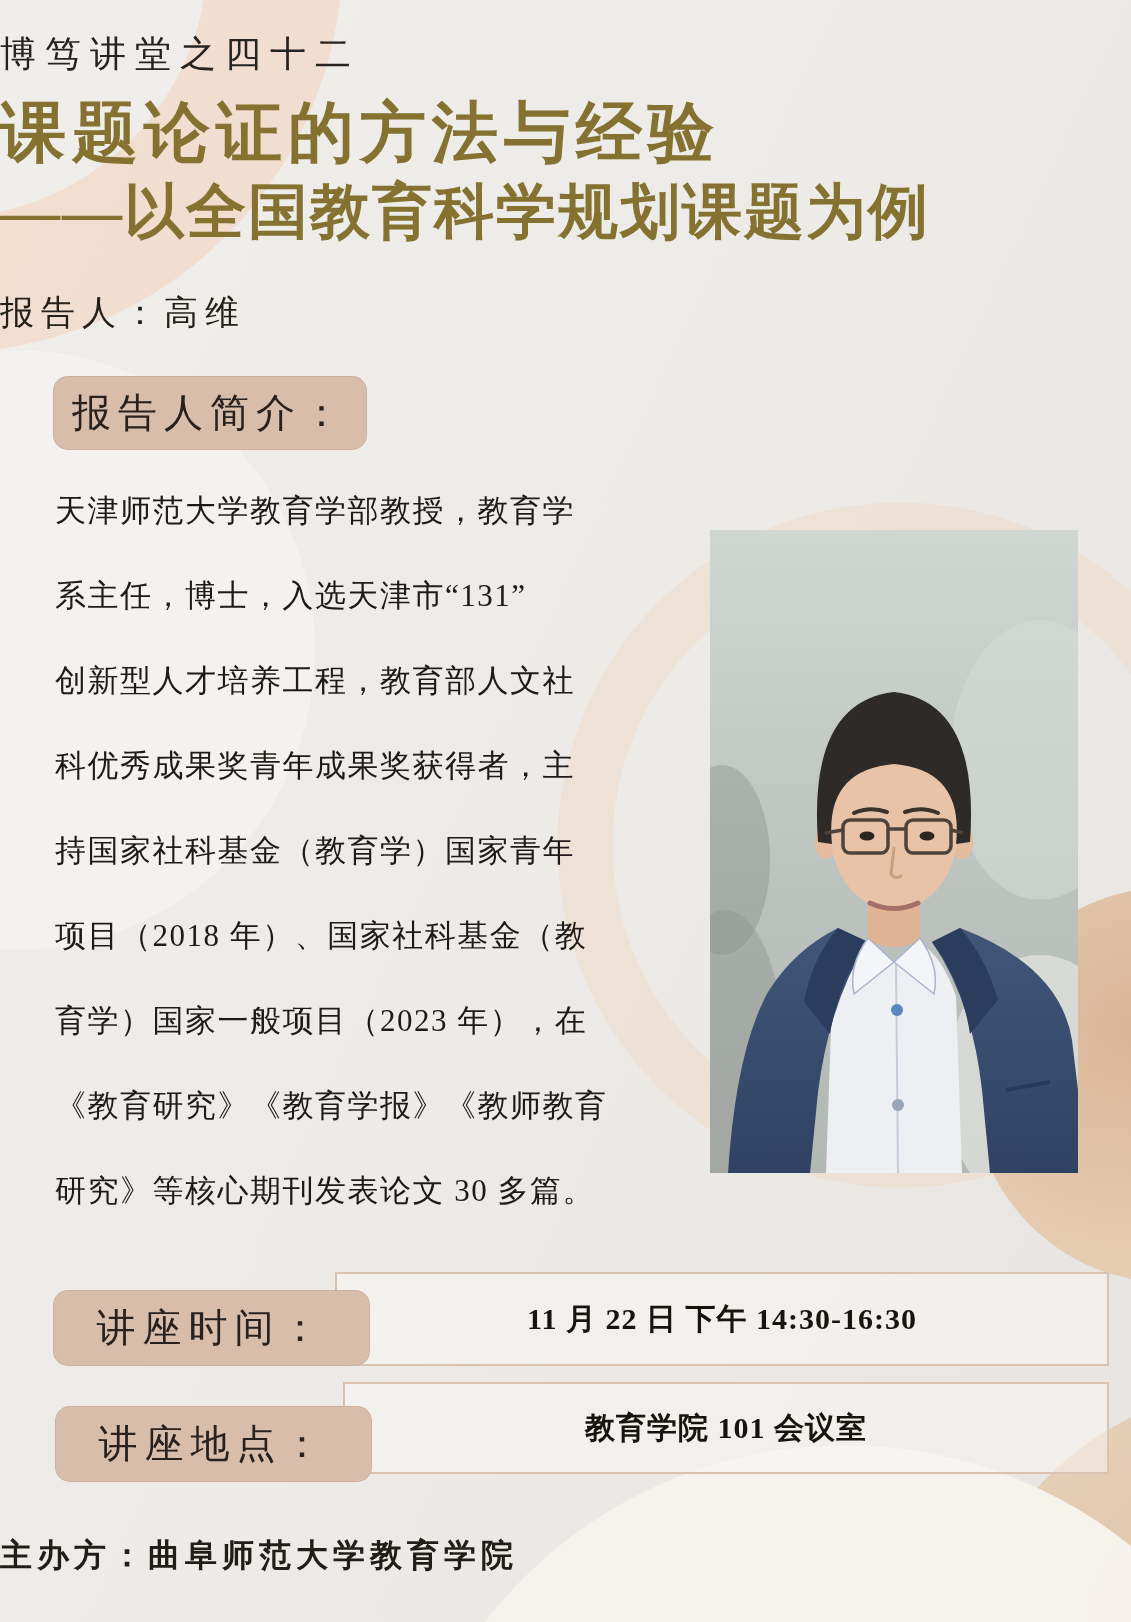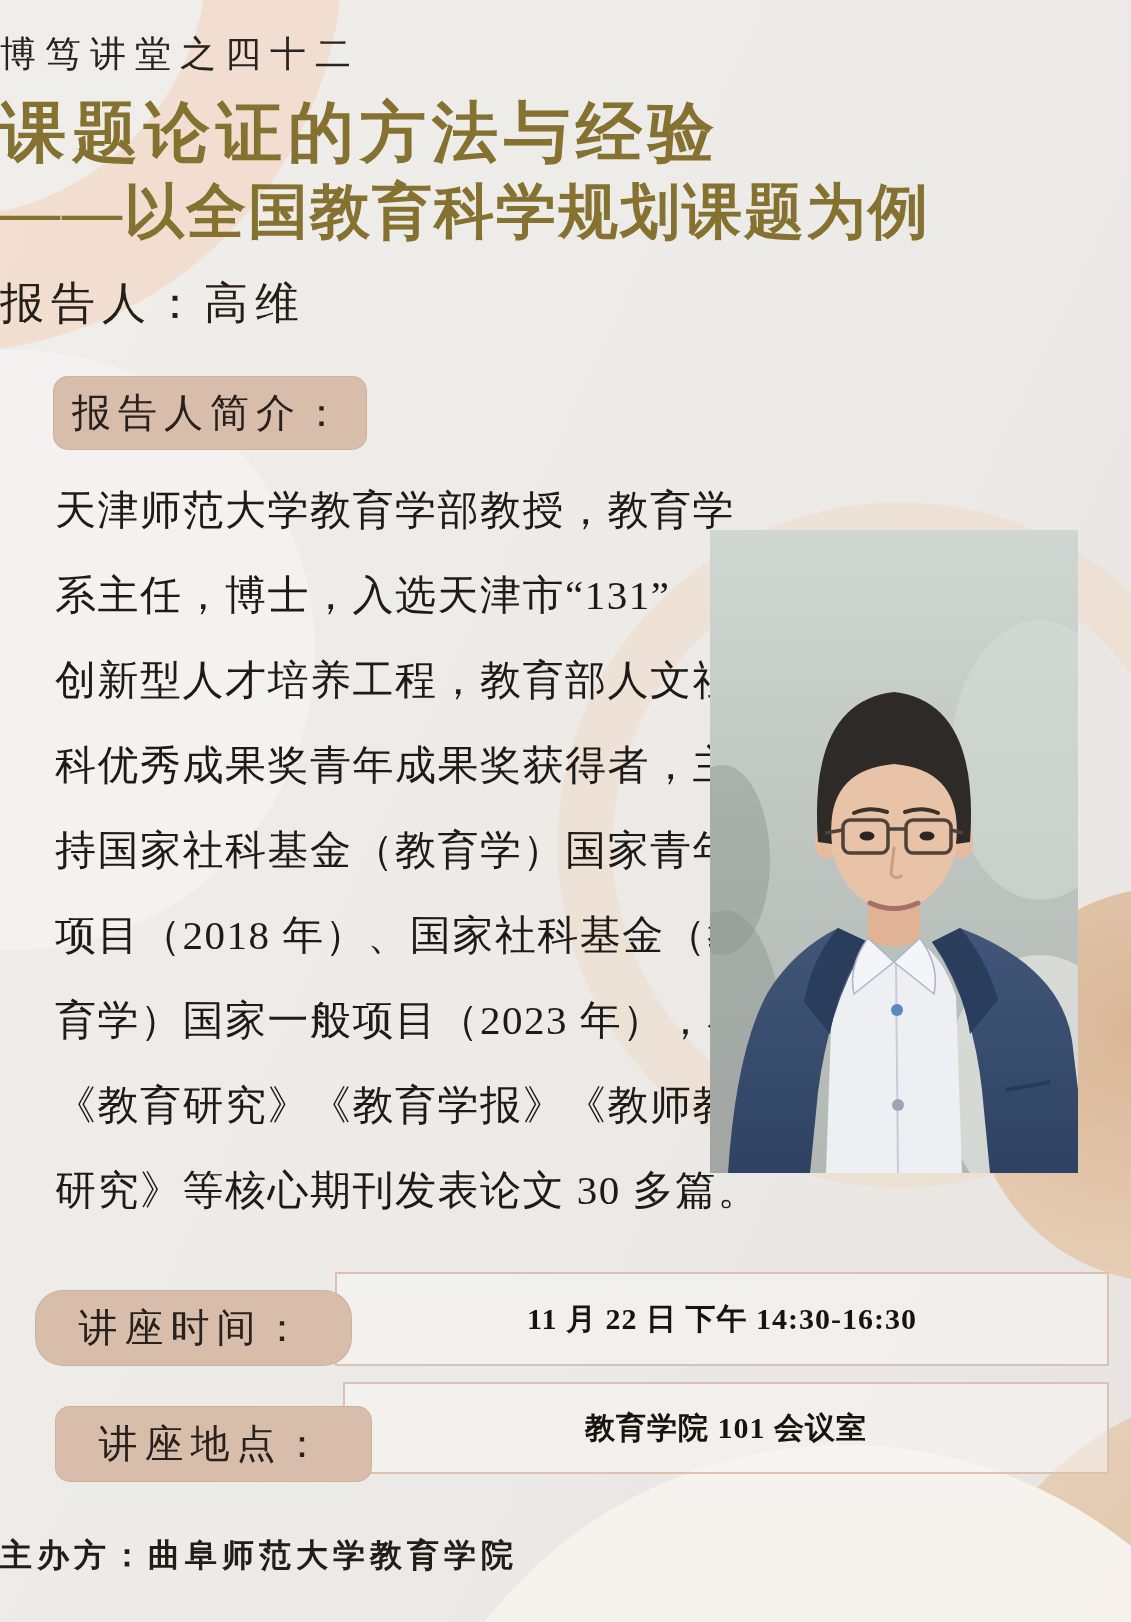--- a/index.html
+++ b/index.html
@@ -8,39 +8,39 @@
     background:linear-gradient(115deg,#f0eeeb 0%,#edebe8 50%,#e7e4e1 100%);
     font-family:"Liberation Serif","DejaVu Serif",serif;
     color:var(--body-text,#1e1a17);
   }
   .deco{position:absolute;left:0;top:0;z-index:0;}
   .layer{position:absolute;z-index:1;}
   .centered{left:0;width:1131px;}
   .series{top:30px;font-size:36px;letter-spacing:9px;color:#262320;}
   .title1{top:88px;font-size:66px;font-weight:bold;letter-spacing:6px;color:var(--title-gold,#857231);}
   .title2{top:172px;font-size:60px;font-weight:bold;letter-spacing:2px;color:var(--title-gold,#857231);}
-  .speaker{top:274px;font-size:44px;letter-spacing:7px;color:#242019;}
+  .speaker{top:290px;font-size:34px;letter-spacing:7px;color:#242019;}
   .badge{
     position:absolute;z-index:2;background:var(--badge-fill,#d9bdab);
     border:1px solid rgba(120,90,70,.12);border-radius:15px;
     display:flex;align-items:center;justify-content:center;
     font-size:39px;letter-spacing:7px;color:#29211d;
   }
   .bio-badge{left:53px;top:376px;width:312px;height:72px;}
   .bio{left:55px;top:468px;width:616px;}
-  .bio-line{height:85px;line-height:85px;font-size:41px;letter-spacing:1.5px;white-space:nowrap;}
+  .bio-line{height:85px;line-height:85px;font-size:31px;letter-spacing:1.5px;white-space:nowrap;}
   .photo{left:710px;top:530px;width:368px;height:643px;z-index:1;}
   .schedule-box{
     position:absolute;z-index:1;border:2px solid var(--box-border,#d9c2b1);
     background:rgba(248,245,242,.55);
     display:flex;align-items:center;justify-content:center;
     font-size:30px;font-weight:600;letter-spacing:1px;color:#17140f;
   }
   .time-box{left:335px;top:1272px;width:770px;height:90px;}
-  .time-badge{left:35px;top:1290px;width:315px;height:74px;border-radius:28px;}
+  .time-badge{left:53px;top:1290px;width:315px;height:74px;}
   .loc-box{left:343px;top:1382px;width:762px;height:88px;justify-content:center;}
   .loc-badge{left:55px;top:1406px;width:315px;height:74px;}
   .organizer{top:1534px;font-size:32px;font-weight:600;letter-spacing:5px;color:#211d18;}
 </style>
 </head>
 <body>
 
 <div class="canvas">
 
   <svg class="deco" width="1131" height="1622" viewBox="0 0 1131 1622" aria-hidden="true">

